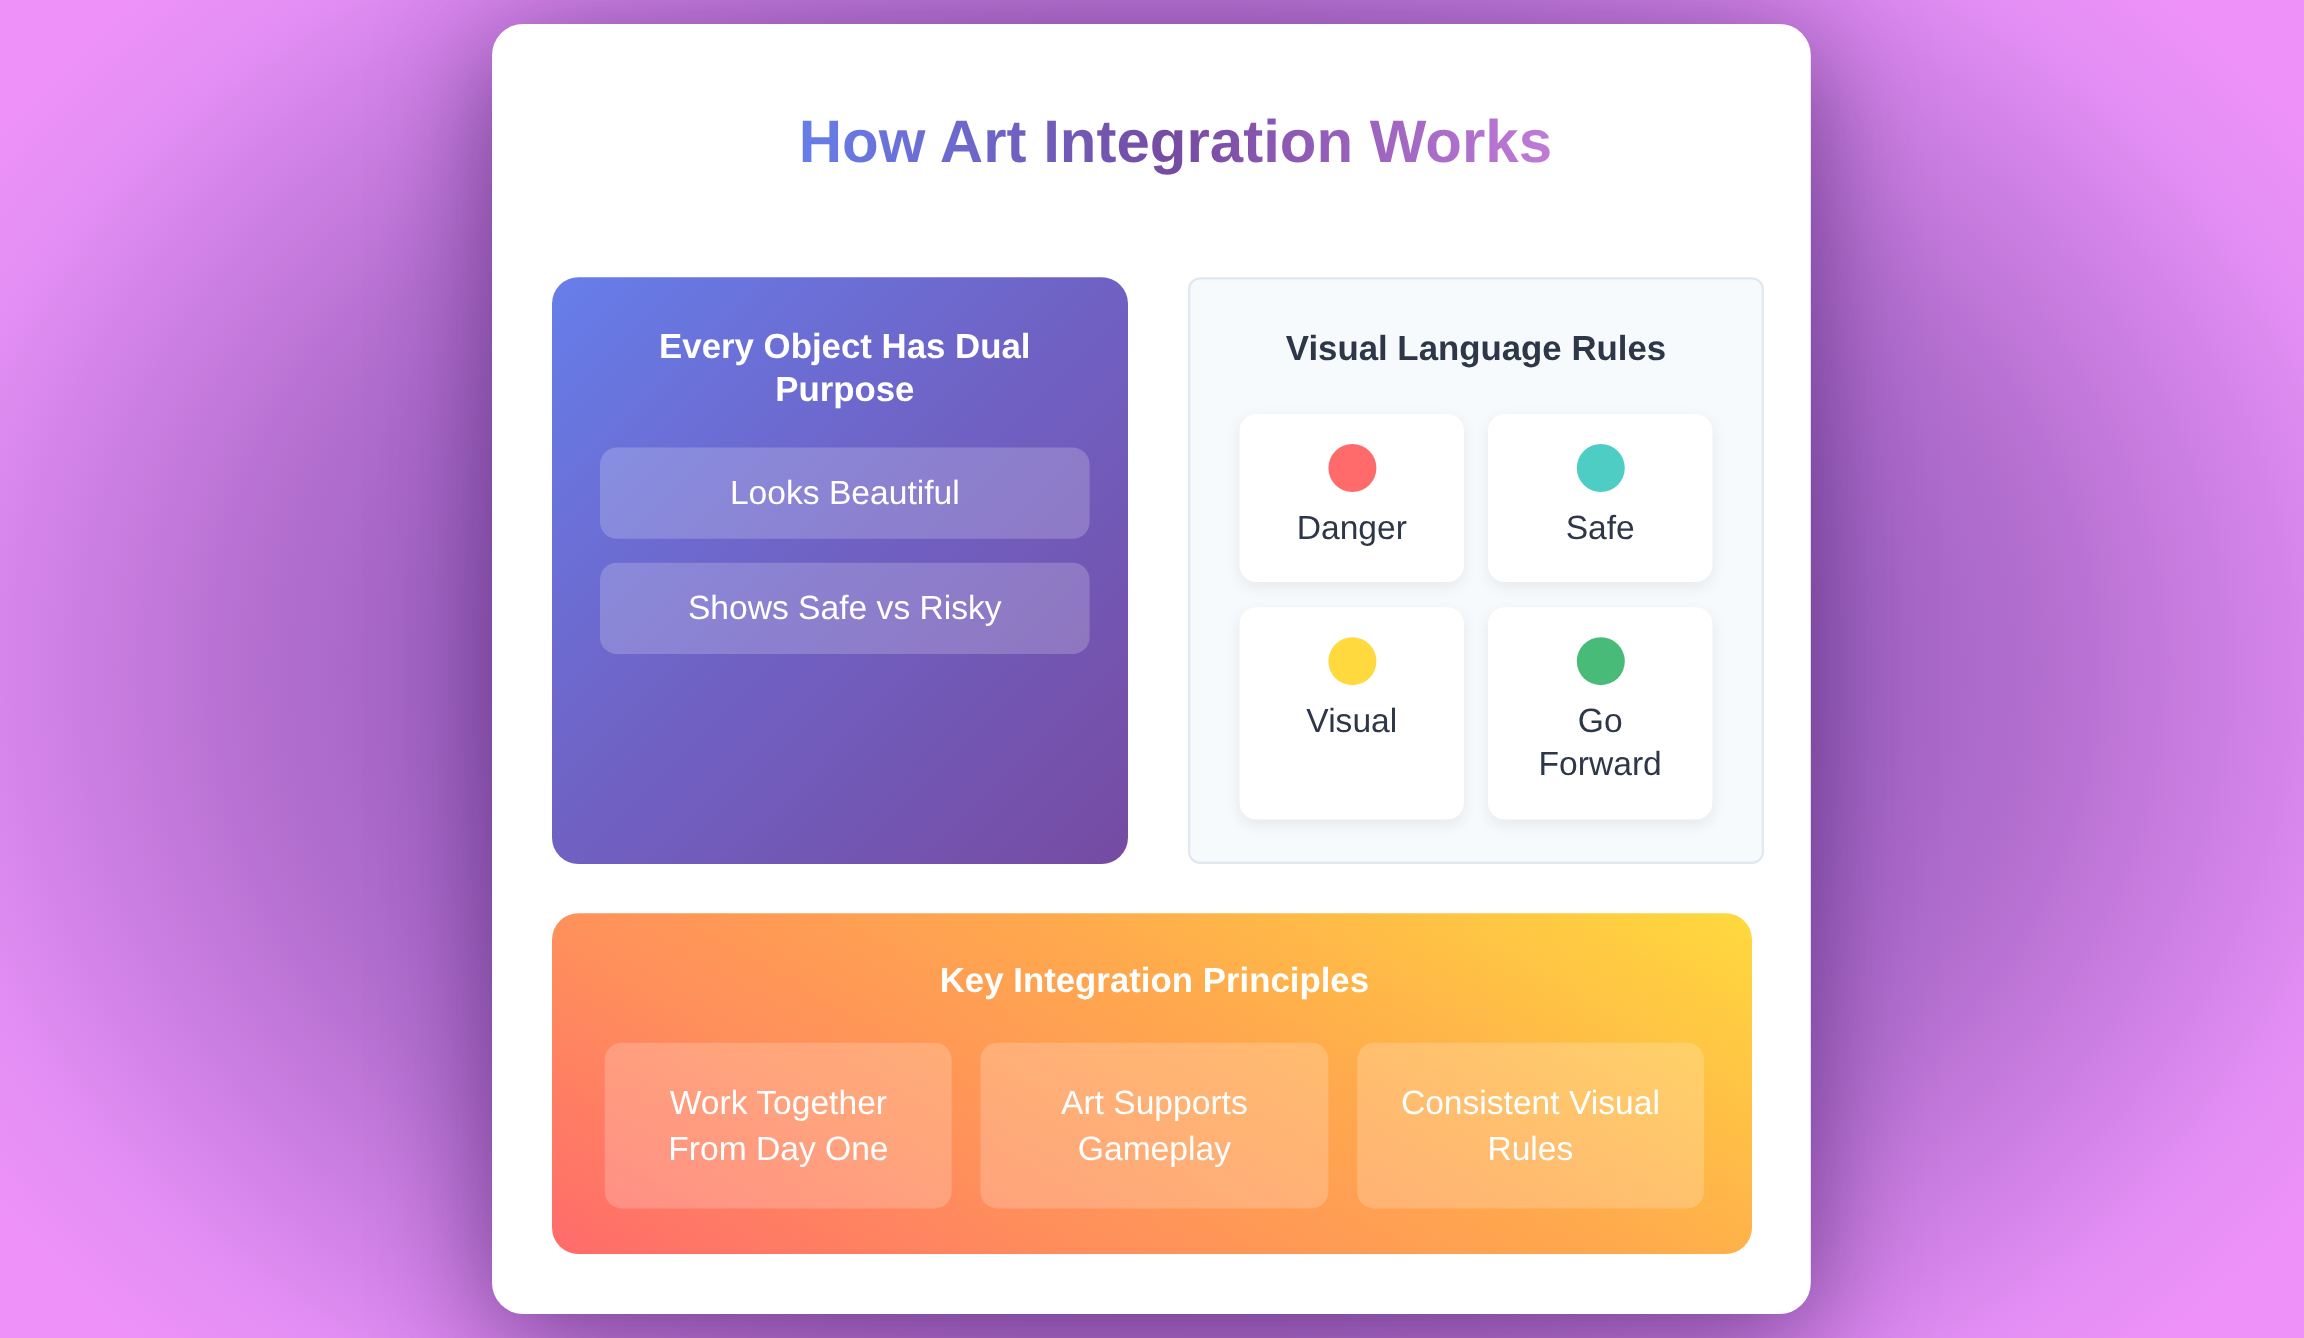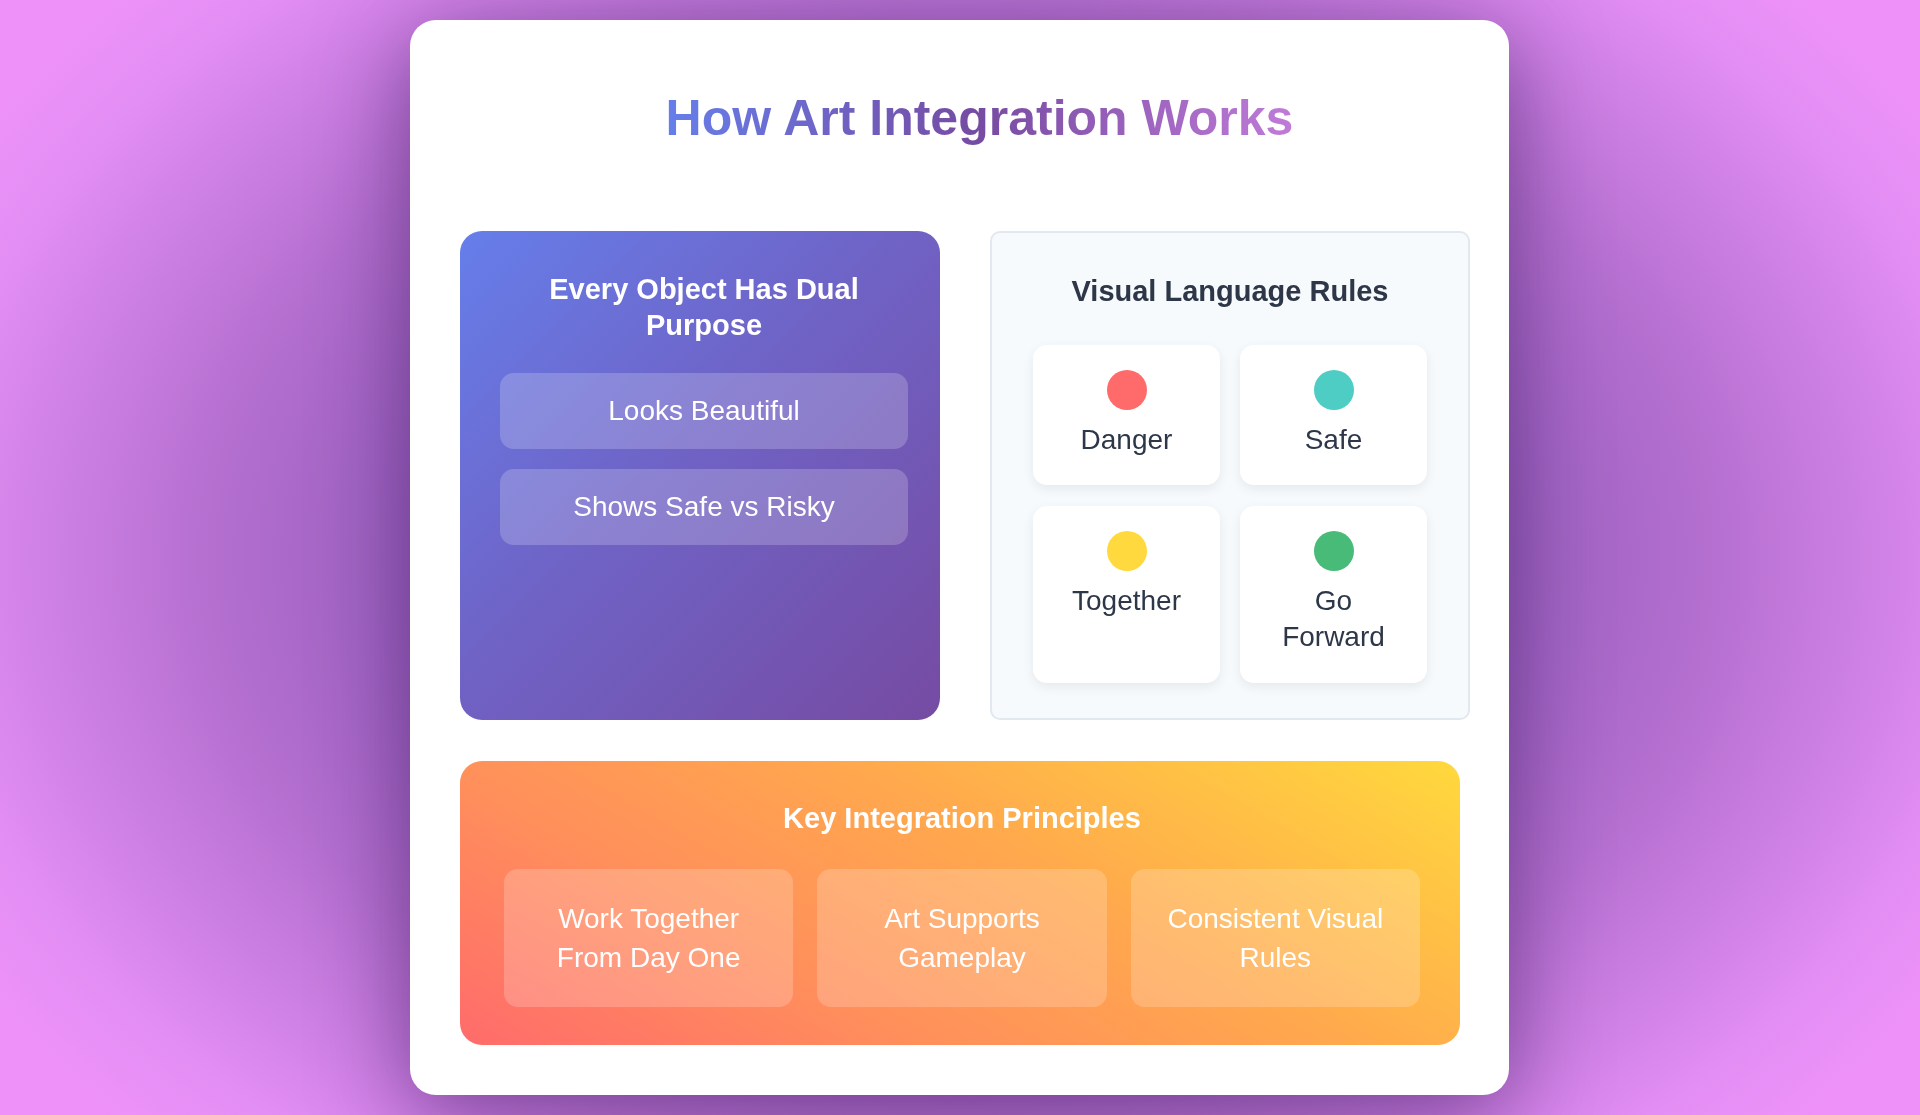--- a/index.html
+++ b/index.html
@@ -138,21 +138,21 @@
       <div class="rule-tile">
         <div class="rule-dot" style="background:#ff6b6b"></div>
         <div class="rule-label">Danger</div>
       </div>
       <div class="rule-tile">
         <div class="rule-dot" style="background:#4ecdc4"></div>
         <div class="rule-label">Safe</div>
       </div>
       <div class="rule-tile">
         <div class="rule-dot" style="background:#ffd93d"></div>
-        <div class="rule-label">Together</div>
+        <div class="rule-label">Visual</div>
       </div>
       <div class="rule-tile">
         <div class="rule-dot" style="background:#48bb78"></div>
         <div class="rule-label">Go Forward</div>
       </div>
     </div>
   </section>
 
   <section class="panel-principles">
     <h2 class="panel-title">Key Integration Principles</h2>

